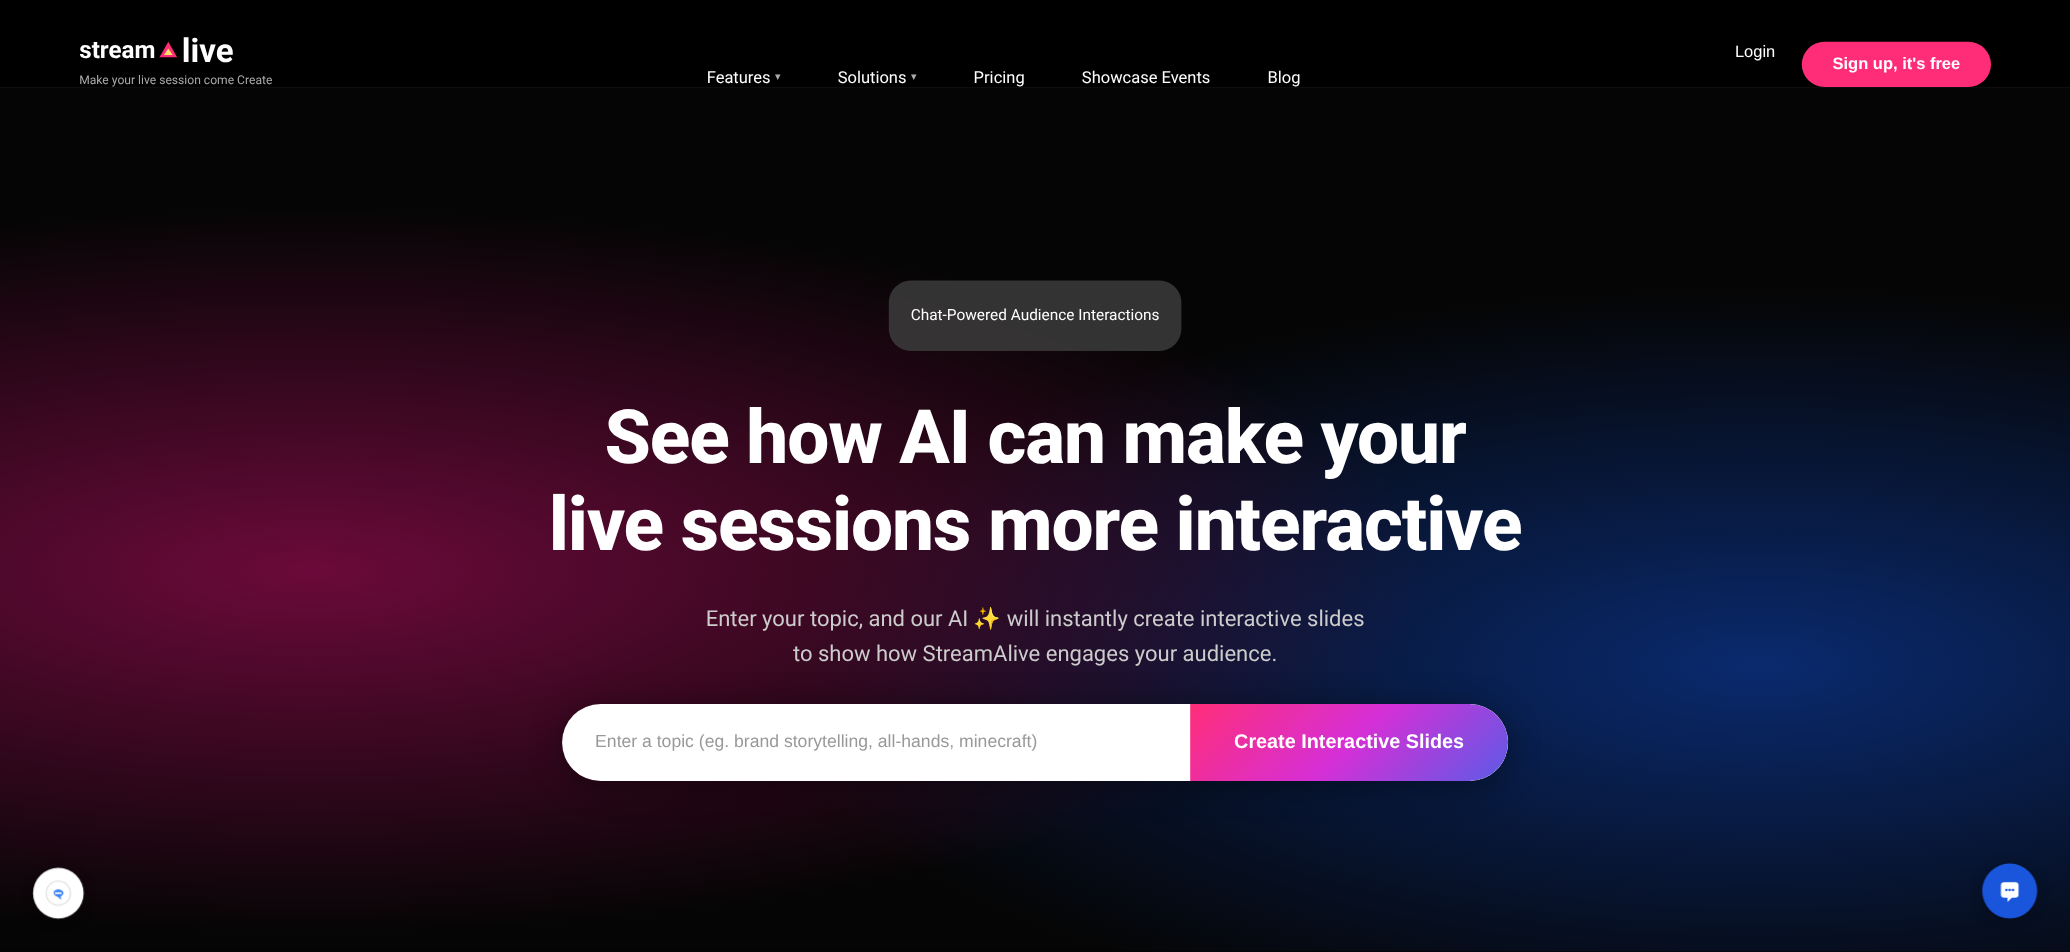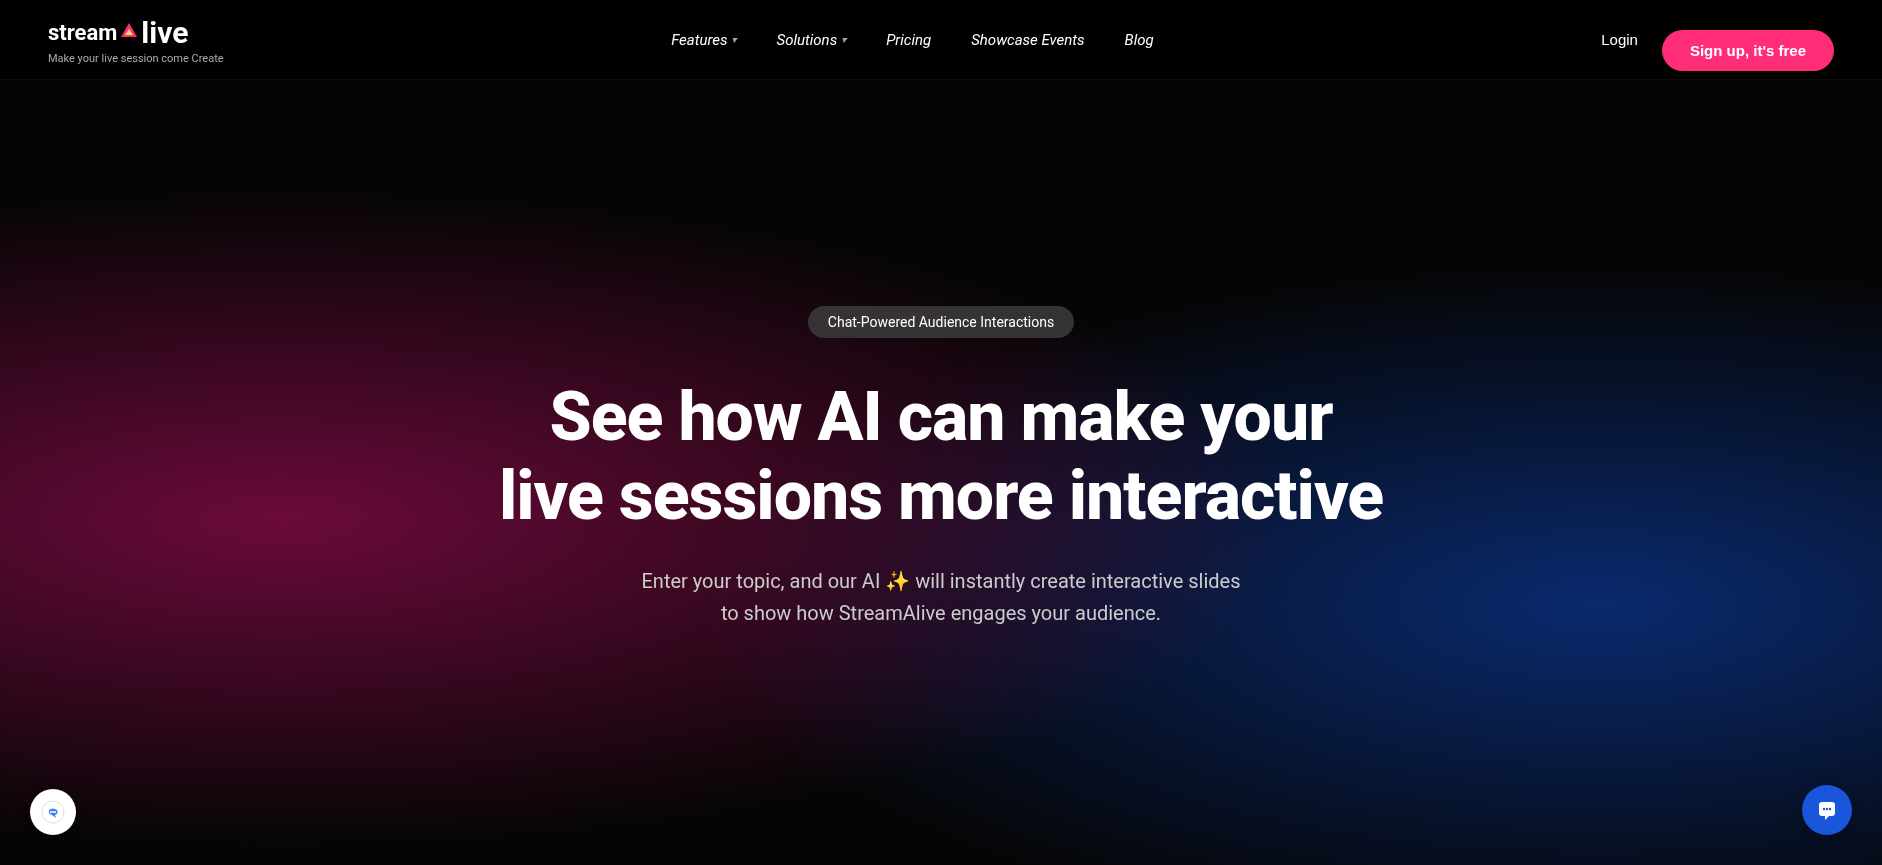--- a/index.html
+++ b/index.html
@@ -27,45 +27,44 @@
                   radial-gradient(ellipse at 85% 70%, #0a2a6e 0%, transparent 40%),
                   #050505;
       z-index: 0;
     }
 
     
     .navbar {
       position: relative;
       z-index: 10;
       display: flex;
-      align-items: center;
+      align-items: flex-end;
       justify-content: space-between;
-      padding: 0 48px;
+      padding: 0 72px;
       height: 80px;
       background: rgba(0,0,0,0.85);
       border-bottom: 1px solid rgba(255,255,255,0.05);
     }
 
     .navbar-left {
       display: flex;
       flex-direction: column;
       align-items: flex-start;
     }
 
     .tagline {
       font-size: 11px;
       color: #aaa;
       margin-top: 2px;
     }
 
     .navbar-center {
       display: flex;
       align-items: center;
-      gap: 40px;
-      font-style: italic;
+      gap: 52px;
     }
 
     .nav-item {
       color: #fff;
       font-size: 15px;
       cursor: pointer;
       display: flex;
       align-items: center;
       gap: 4px;
       text-decoration: none;
@@ -113,21 +112,21 @@
       justify-content: center;
       padding: 80px 20px 60px;
       min-height: calc(865px - 80px);
       text-align: center;
     }
 
     .badge {
       background: rgba(60, 60, 60, 0.85);
       color: #fff;
       font-size: 14px;
-      padding: 8px 20px;
+      padding: 24px 20px;
       border-radius: 20px;
       margin-bottom: 40px;
       display: inline-block;
     }
 
     .hero-title {
       font-size: 68px;
       font-weight: 800;
       color: #fff;
       line-height: 1.15;
@@ -289,20 +288,24 @@
   <h1 class="hero-title">
     <span>See how AI can make your</span><br>
     <span>live sessions more interactive</span>
   </h1>
 
   <p class="hero-subtitle">
     <span>Enter your topic, and our AI ✨ will instantly create interactive slides</span><br>
     <span>to show how StreamAlive engages your audience.</span>
   </p>
 
+  <div class="search-container">
+    <input type="text" class="search-input" placeholder="Enter a topic (eg. brand storytelling, all-hands, minecraft)" style="">
+    <button class="create-btn">Create Interactive Slides</button>
+  </div>
 </section>
 
 <div class="chat-widget">
   <svg width="24" height="24" viewBox="0 0 24 24" fill="none">
     <circle cx="12" cy="12" r="11" fill="#fff" stroke="#ddd" stroke-width="1"></circle>
     <path d="M8 10 Q12 7 16 10 Q18 13 14 15 L15 18 L11 15 Q7 14 8 10Z" fill="#3b82f6"></path>
     <circle cx="10" cy="12" r="1" fill="#fff"></circle>
     <circle cx="12" cy="12" r="1" fill="#fff"></circle>
     <circle cx="14" cy="12" r="1" fill="#fff"></circle>
   </svg>

